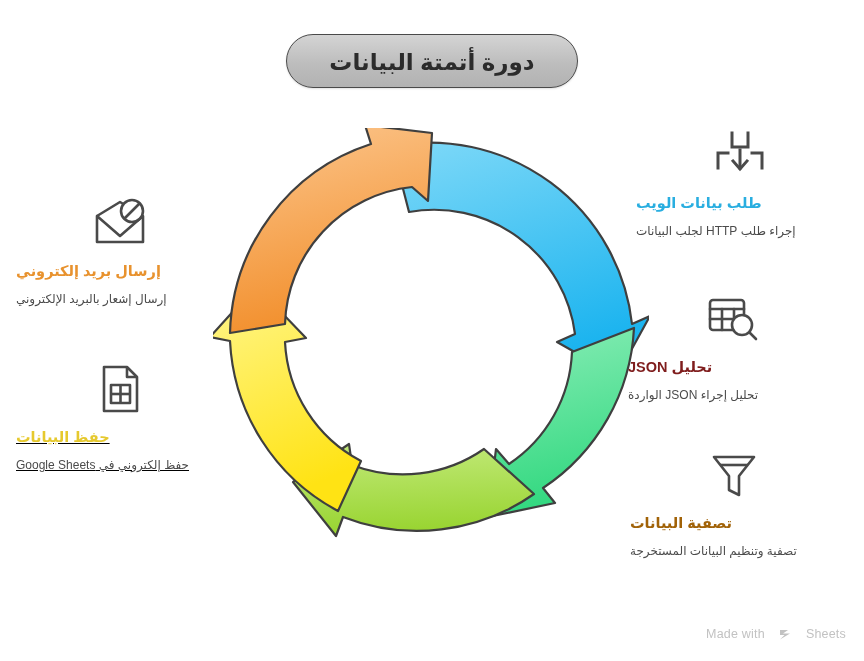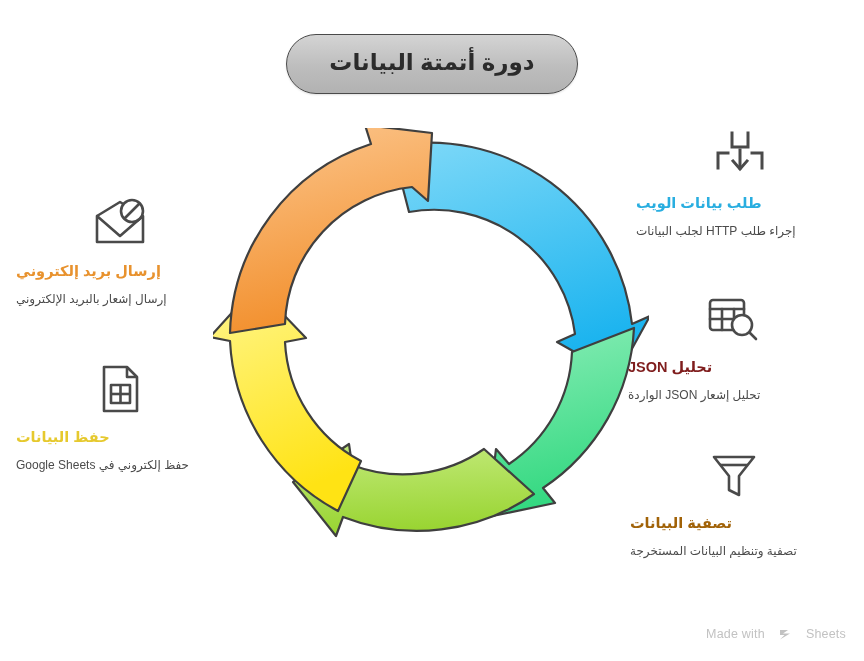--- a/index.html
+++ b/index.html
@@ -21,21 +21,21 @@
     top: 34px;
     left: 0;
     width: 864px;
     display: flex;
     justify-content: center;
   }
   .title-pill {
     background: linear-gradient(180deg, #d4d4d4 0%, #bdbdbd 55%, #b2b2b2 100%);
     border: 1.6px solid #4a4a4a;
     border-radius: 30px;
-    padding: 14px 42px 16px 42px;
+    padding: 14px 42px 10px 42px;
     min-width: 150px;
     text-align: center;
     box-shadow: 0 1px 2px rgba(0,0,0,0.12);
   }
   .title-text {
     font-size: 23px;
     font-weight: bold;
     color: #2b2b2b;
     direction: rtl;
     line-height: 1.2;
@@ -77,21 +77,21 @@
     color: #4b4b4b;
     line-height: 1.5;
     direction: rtl;
   }
 
   
   #blk-web    { left: 636px; top: 124px; }
   #blk-json   { left: 628px; top: 288px; }
   #blk-filter { left: 630px; top: 444px; }
   #blk-email  { left: 16px;  top: 192px; }
-  #blk-save   { left: 16px;  top: 358px; }
+  #blk-save   { left: 16px;  top: 358px; text-decoration: underline; }
 
   
   .watermark {
     position: absolute;
     right: 18px;
     bottom: 20px;
     display: flex;
     align-items: center;
     gap: 14px;
     color: #c2c2c2;
@@ -204,21 +204,21 @@
       <rect x="5" y="6" width="34" height="30" rx="3"></rect>
       <path d="M5 15 L39 15"></path>
       <path d="M5 25 L39 25"></path>
       <path d="M17 15 L17 36"></path>
       <path d="M29 15 L29 28"></path>
       <circle cx="37" cy="31" r="10" fill="#ffffff"></circle>
       <path d="M44.5 38.5 L51 45"></path>
     </svg>
   </div>
   <div class="label-title" style="color:#7f1d1d">تحليل JSON</div>
-  <div class="label-desc">تحليل إشعار JSON الواردة</div>
+  <div class="label-desc">تحليل إجراء JSON الواردة</div>
 </div>
 
 <div class="label-block" id="blk-filter">
   <div class="label-icon">
     <svg width="52" height="50" viewBox="0 0 52 50" fill="none" stroke="#4a4a4a" stroke-width="2.6" stroke-linejoin="round">
       <path d="M6 7 L46 7 L31 26 L31 45 L21 40 L21 26 Z"></path>
       <path d="M12 15 L40 15"></path>
     </svg>
   </div>
   <div class="label-title" style="color:#a16207">تصفية البيانات</div>

